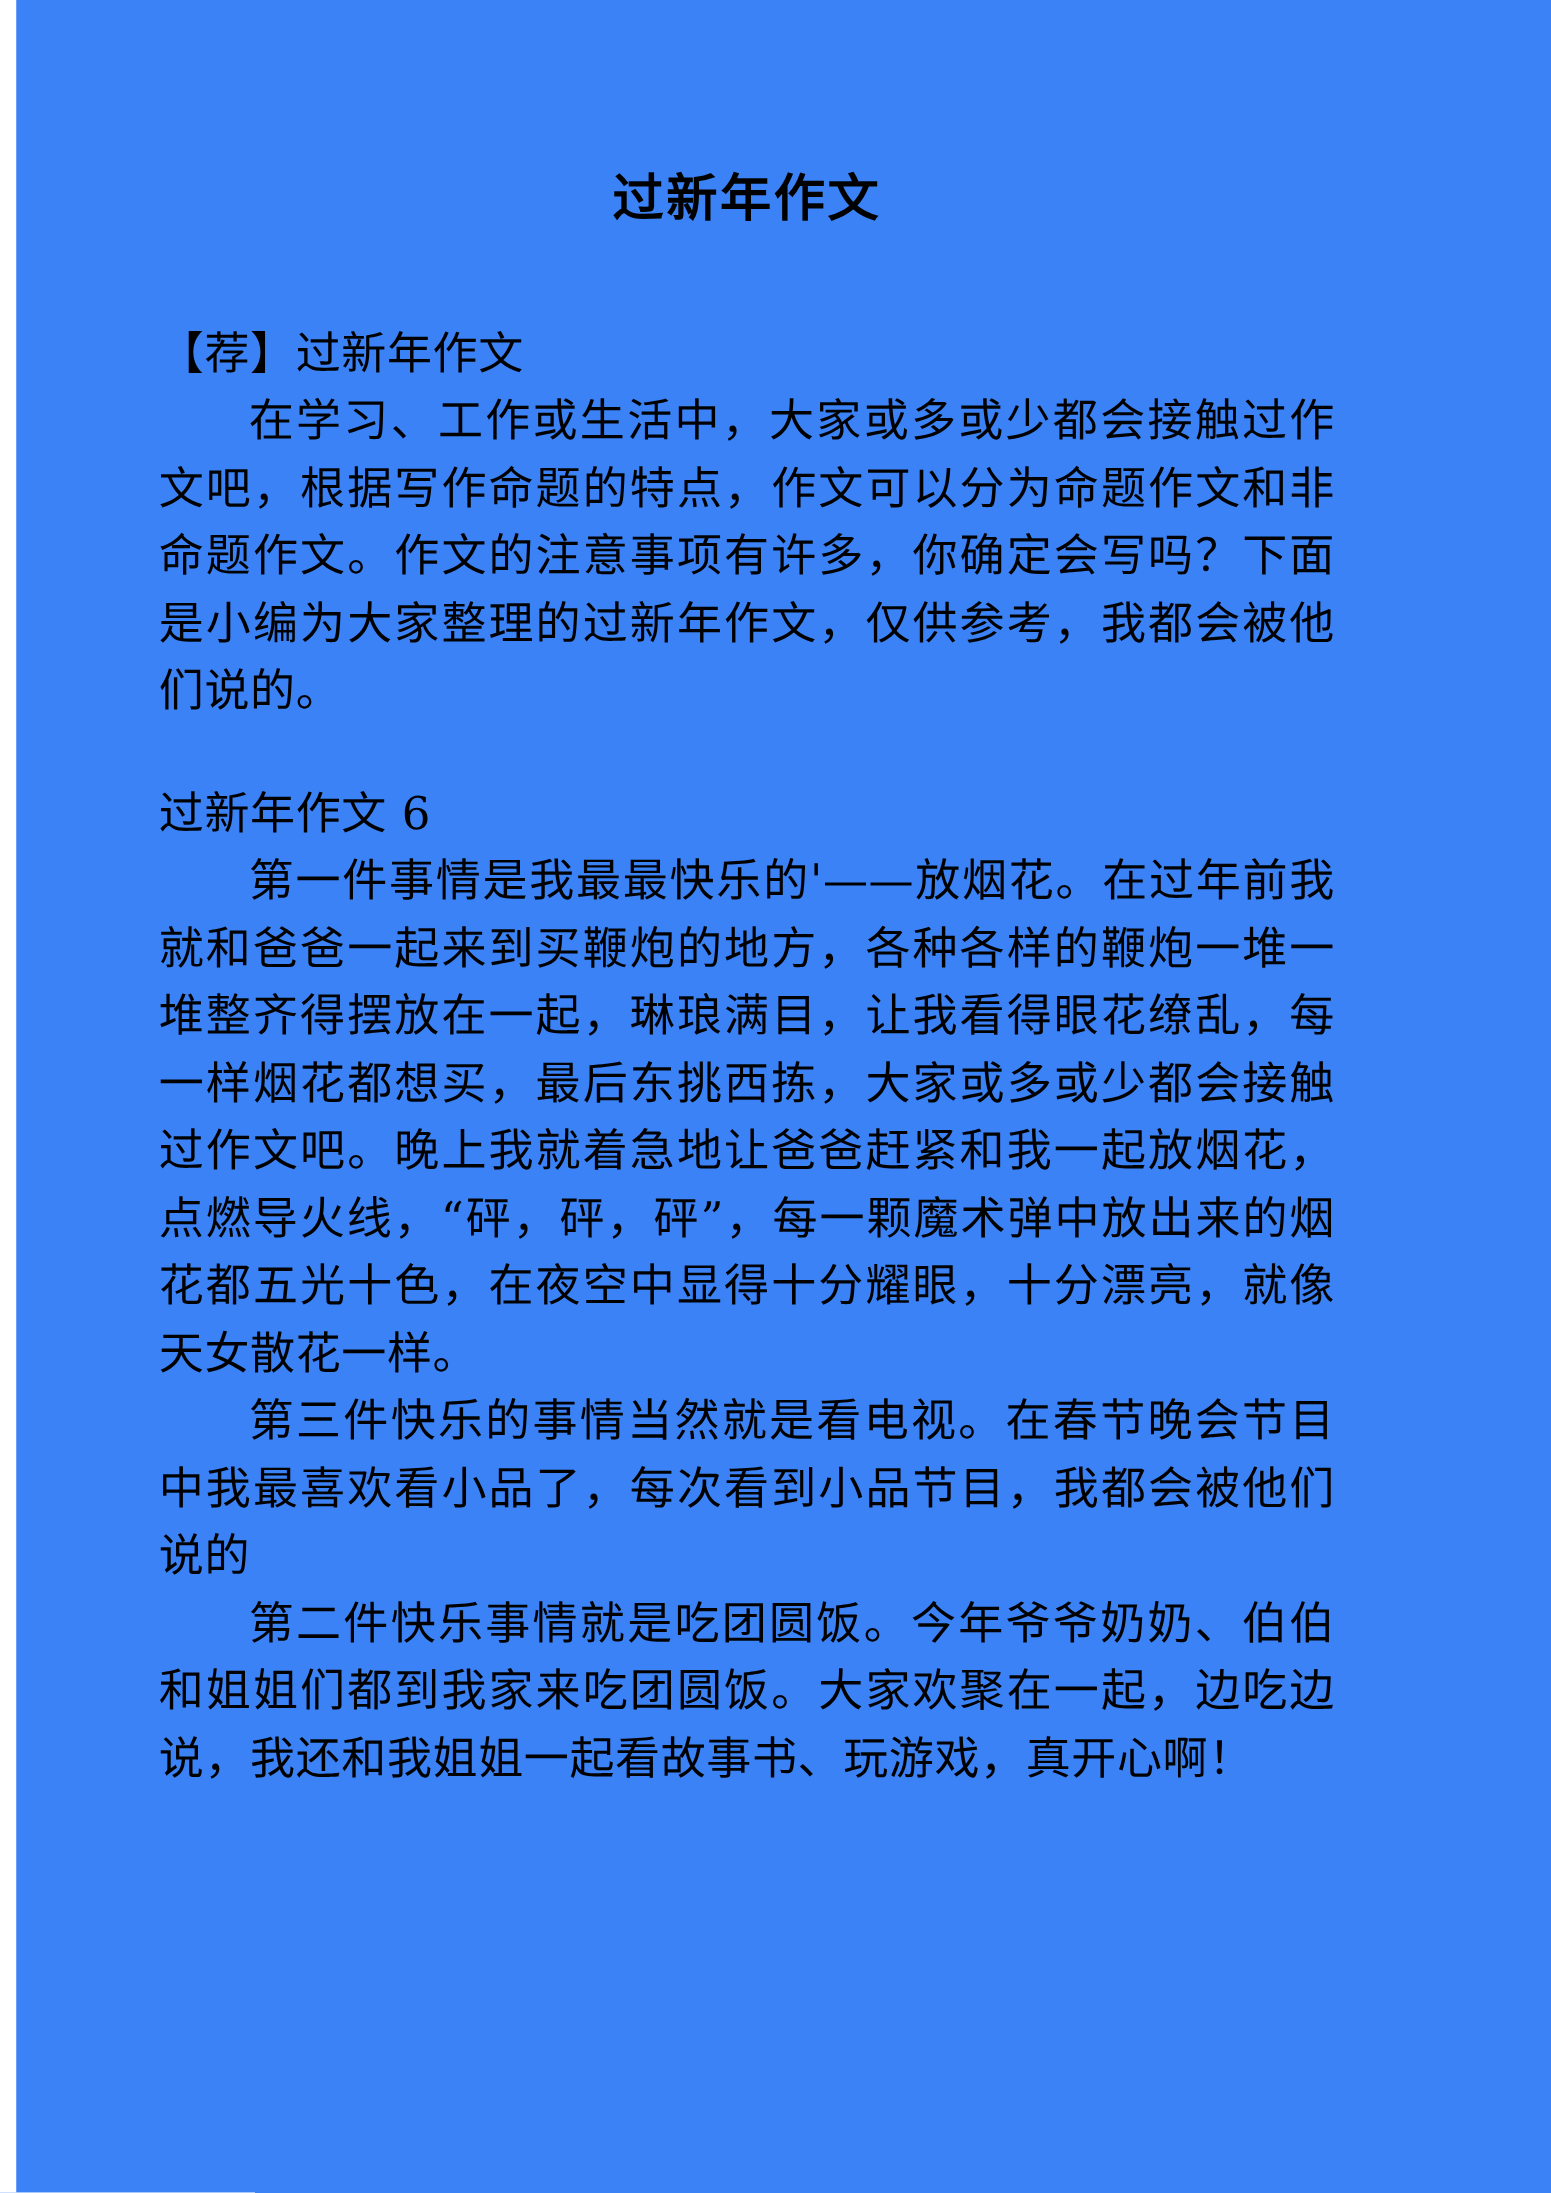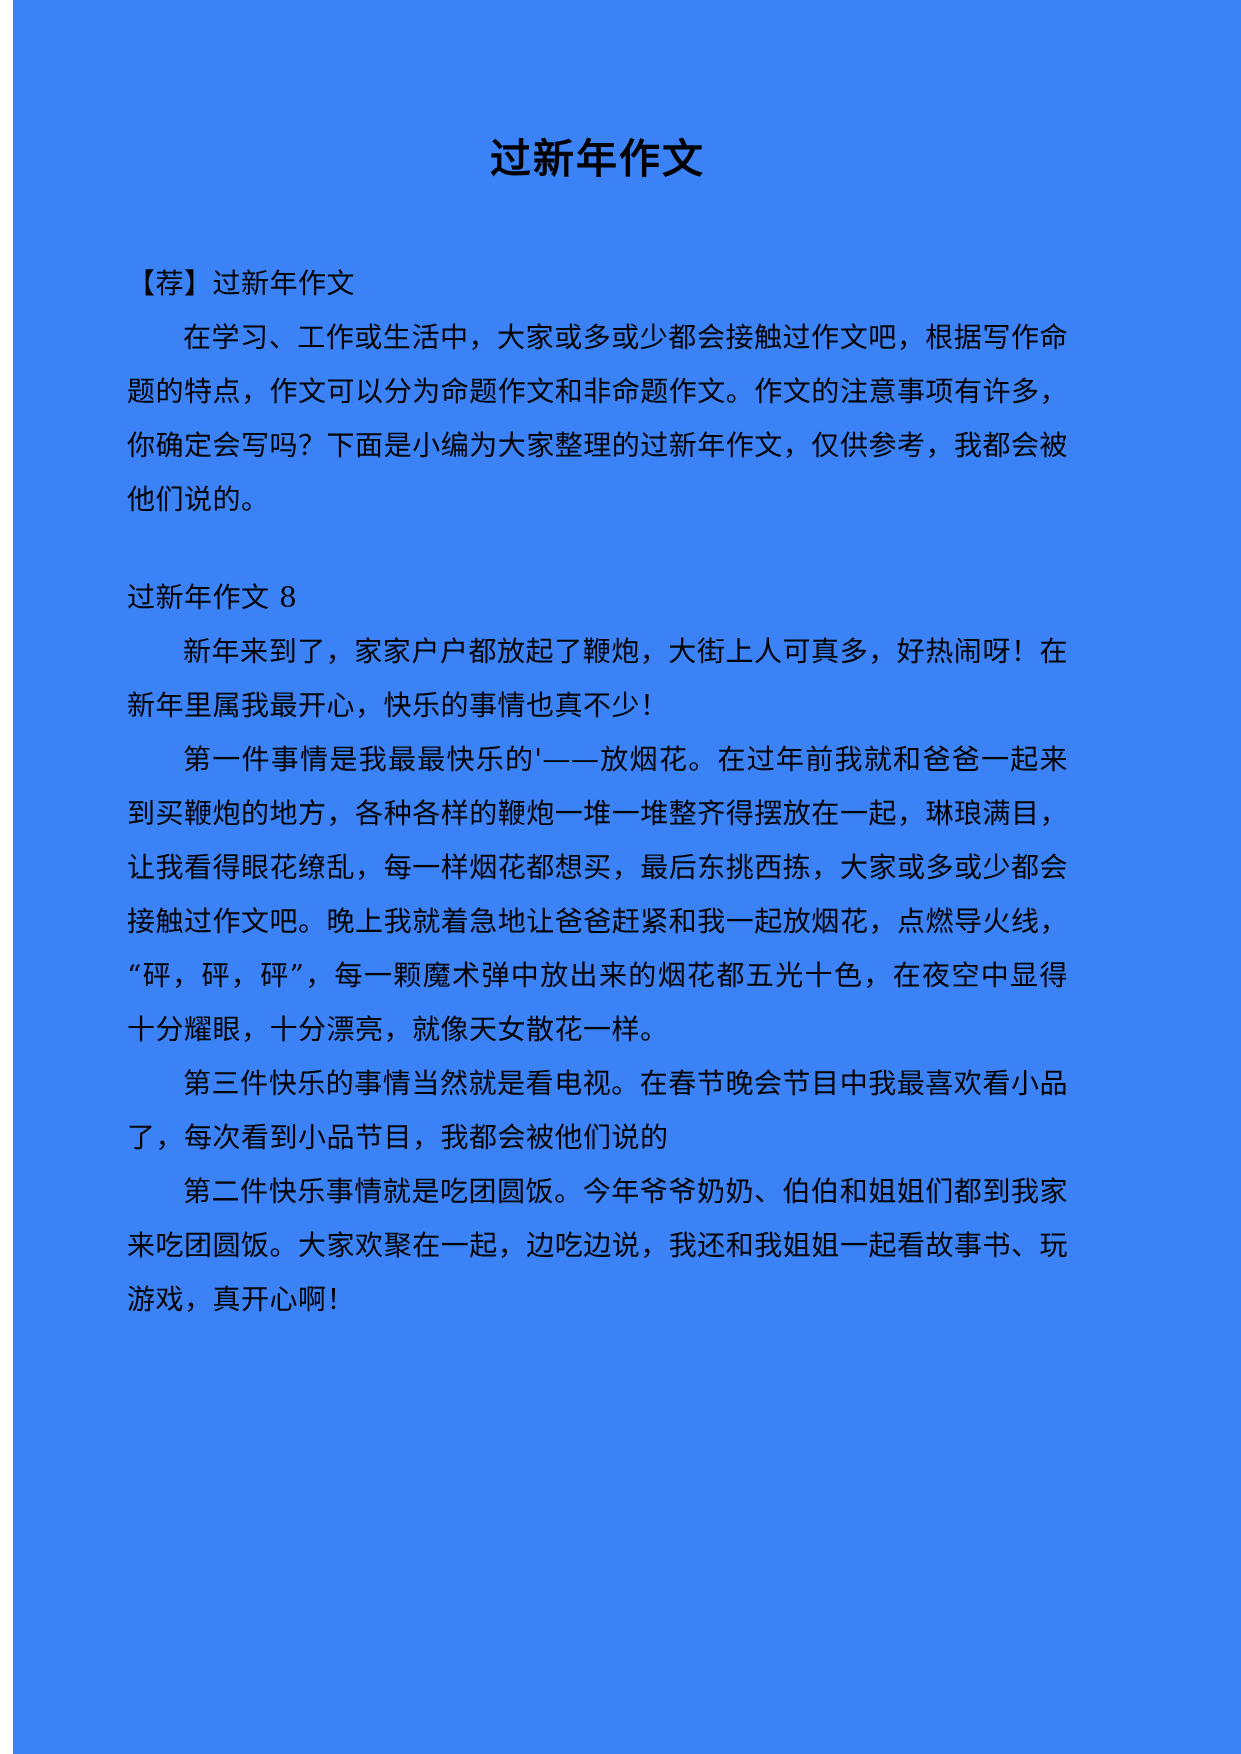--- a/index.html
+++ b/index.html
@@ -32,21 +32,21 @@
     font-size: 41px;
     font-weight: bold;
     letter-spacing: 2px;
     font-family: "DejaVu Sans", "Liberation Sans", sans-serif;
   }
   .body-block {
     margin-top: 72px;
   }
   p.para {
     margin: 0;
-    font-size: 28px;
+    font-size: 36px;
     line-height: 54px;
     text-align: justify;
     text-justify: inter-ideograph;
     letter-spacing: 0.5px;
   }
   p.flush {
     text-indent: 0;
   }
   p.indent {
     text-indent: 2em;
@@ -61,23 +61,22 @@
   <h1 class="doc-title">过新年作文</h1>
 
   <div class="body-block">
 
     <p class="para flush">【荐】过新年作文</p>
 
     <p class="para indent">在学习、工作或生活中，大家或多或少都会接触过作文吧，根据写作命题的特点，作文可以分为命题作文和非命题作文。作文的注意事项有许多，你确定会写吗？下面是小编为大家整理的过新年作文，仅供参考，我都会被他们说的。</p>
 
     <div class="gap-section"></div>
 
-    <p class="para flush">过新年作文 8</p>
+    <p class="para flush">过新年作文 6</p>
 
-    <p class="para indent">新年来到了，家家户户都放起了鞭炮，大街上人可真多，好热闹呀！在新年里属我最开心，快乐的事情也真不少！</p>
 
     <p class="para indent">第一件事情是我最最快乐的'——放烟花。在过年前我就和爸爸一起来到买鞭炮的地方，各种各样的鞭炮一堆一堆整齐得摆放在一起，琳琅满目，让我看得眼花缭乱，每一样烟花都想买，最后东挑西拣，大家或多或少都会接触过作文吧。晚上我就着急地让爸爸赶紧和我一起放烟花，点燃导火线，“砰，砰，砰”，每一颗魔术弹中放出来的烟花都五光十色，在夜空中显得十分耀眼，十分漂亮，就像天女散花一样。</p>
 
     <p class="para indent">第三件快乐的事情当然就是看电视。在春节晚会节目中我最喜欢看小品了，每次看到小品节目，我都会被他们说的</p>
 
     <p class="para indent">第二件快乐事情就是吃团圆饭。今年爷爷奶奶、伯伯和姐姐们都到我家来吃团圆饭。大家欢聚在一起，边吃边说，我还和我姐姐一起看故事书、玩游戏，真开心啊！</p>
 
   </div>
 </div>
 

